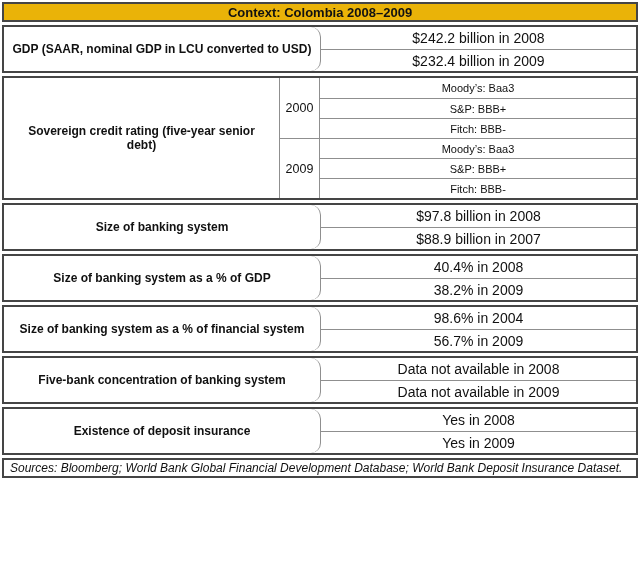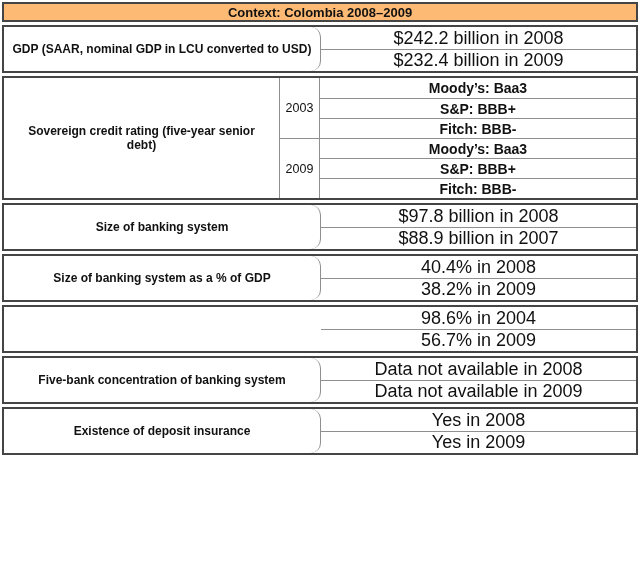--- a/index.html
+++ b/index.html
@@ -13,21 +13,21 @@
   }
   .section {
     border: 2px solid #454545;
     margin-bottom: 3px;
     background: #ffffff;
   }
   .section:last-child { margin-bottom: 0; }
 
   
   .header-section {
-    background: #fdba74;
+    background: #eab308;
     height: 20px;
     display: flex;
     align-items: center;
     justify-content: center;
     font-size: 13px;
     font-weight: bold;
   }
 
   
   .two-row {
@@ -47,21 +47,21 @@
     font-size: 12px;
     line-height: 14px;
     padding: 0 4px;
     border-radius: 10px;
   }
   .value-cell {
     grid-column: 2;
     display: flex;
     align-items: center;
     justify-content: center;
-    font-size: 18px;
+    font-size: 14px;
   }
   .sep { border-top: 1px solid #8f8f8f; }
 
   
   .rating-section {
     display: grid;
     grid-template-columns: 276px 40px 1fr;
     grid-template-rows: repeat(6, 20px);
   }
   .rating-label {
@@ -85,22 +85,21 @@
     justify-content: center;
     font-size: 12.5px;
   }
   .year-2008 { grid-row: 1 / 4; }
   .year-2009 { grid-row: 4 / 7; }
   .rating-value {
     grid-column: 3;
     display: flex;
     align-items: center;
     justify-content: center;
-    font-size: 14px;
-    font-weight: bold;
+    font-size: 11px;
   }
   .rr1 { grid-row: 1; } .rr2 { grid-row: 2; } .rr3 { grid-row: 3; }
   .rr4 { grid-row: 4; } .rr5 { grid-row: 5; } .rr6 { grid-row: 6; }
 
   
   .sources-section {
     height: 20px;
     display: flex;
     align-items: center;
     padding: 0 6px;
@@ -119,21 +118,21 @@
 
   <div class="section two-row">
     <div class="label-cell">GDP (SAAR, nominal GDP in LCU converted to USD)</div>
     <div class="value-cell">$242.2 billion in 2008</div>
     <div class="value-cell sep">$232.4 billion in 2009</div>
   </div>
 
 
   <div class="section rating-section">
     <div class="rating-label">Sovereign credit rating (five-year senior debt)</div>
-    <div class="year-cell year-2008">2003</div>
+    <div class="year-cell year-2008">2000</div>
     <div class="rating-value rr1">Moody’s: Baa3</div>
     <div class="rating-value rr2 sep">S&amp;P: BBB+</div>
     <div class="rating-value rr3 sep">Fitch: BBB-</div>
     <div class="year-cell year-2009 sep">2009</div>
     <div class="rating-value rr4 sep">Moody’s: Baa3</div>
     <div class="rating-value rr5 sep">S&amp;P: BBB+</div>
     <div class="rating-value rr6 sep">Fitch: BBB-</div>
   </div>
 
   <div class="section two-row">
@@ -142,31 +141,35 @@
     <div class="value-cell sep">$88.9 billion in 2007</div>
   </div>
 
   <div class="section two-row">
     <div class="label-cell">Size of banking system as a % of GDP</div>
     <div class="value-cell">40.4% in 2008</div>
     <div class="value-cell sep">38.2% in 2009</div>
   </div>
 
   <div class="section two-row">
+    <div class="label-cell">Size of banking system as a % of financial system</div>
     <div class="value-cell">98.6% in 2004</div>
     <div class="value-cell sep">56.7% in 2009</div>
   </div>
 
   <div class="section two-row">
     <div class="label-cell">Five-bank concentration of banking system</div>
     <div class="value-cell">Data not available in 2008</div>
     <div class="value-cell sep">Data not available in 2009</div>
   </div>
 
 
   <div class="section two-row">
     <div class="label-cell">Existence of deposit insurance</div>
     <div class="value-cell">Yes in 2008</div>
     <div class="value-cell sep">Yes in 2009</div>
   </div>
 
+  <div class="section sources-section">
+    <span>Sources: Bloomberg; World Bank Global Financial Development Database; World Bank Deposit Insurance Dataset.</span>
+  </div>
 
 </div>
 
 </body></html>

